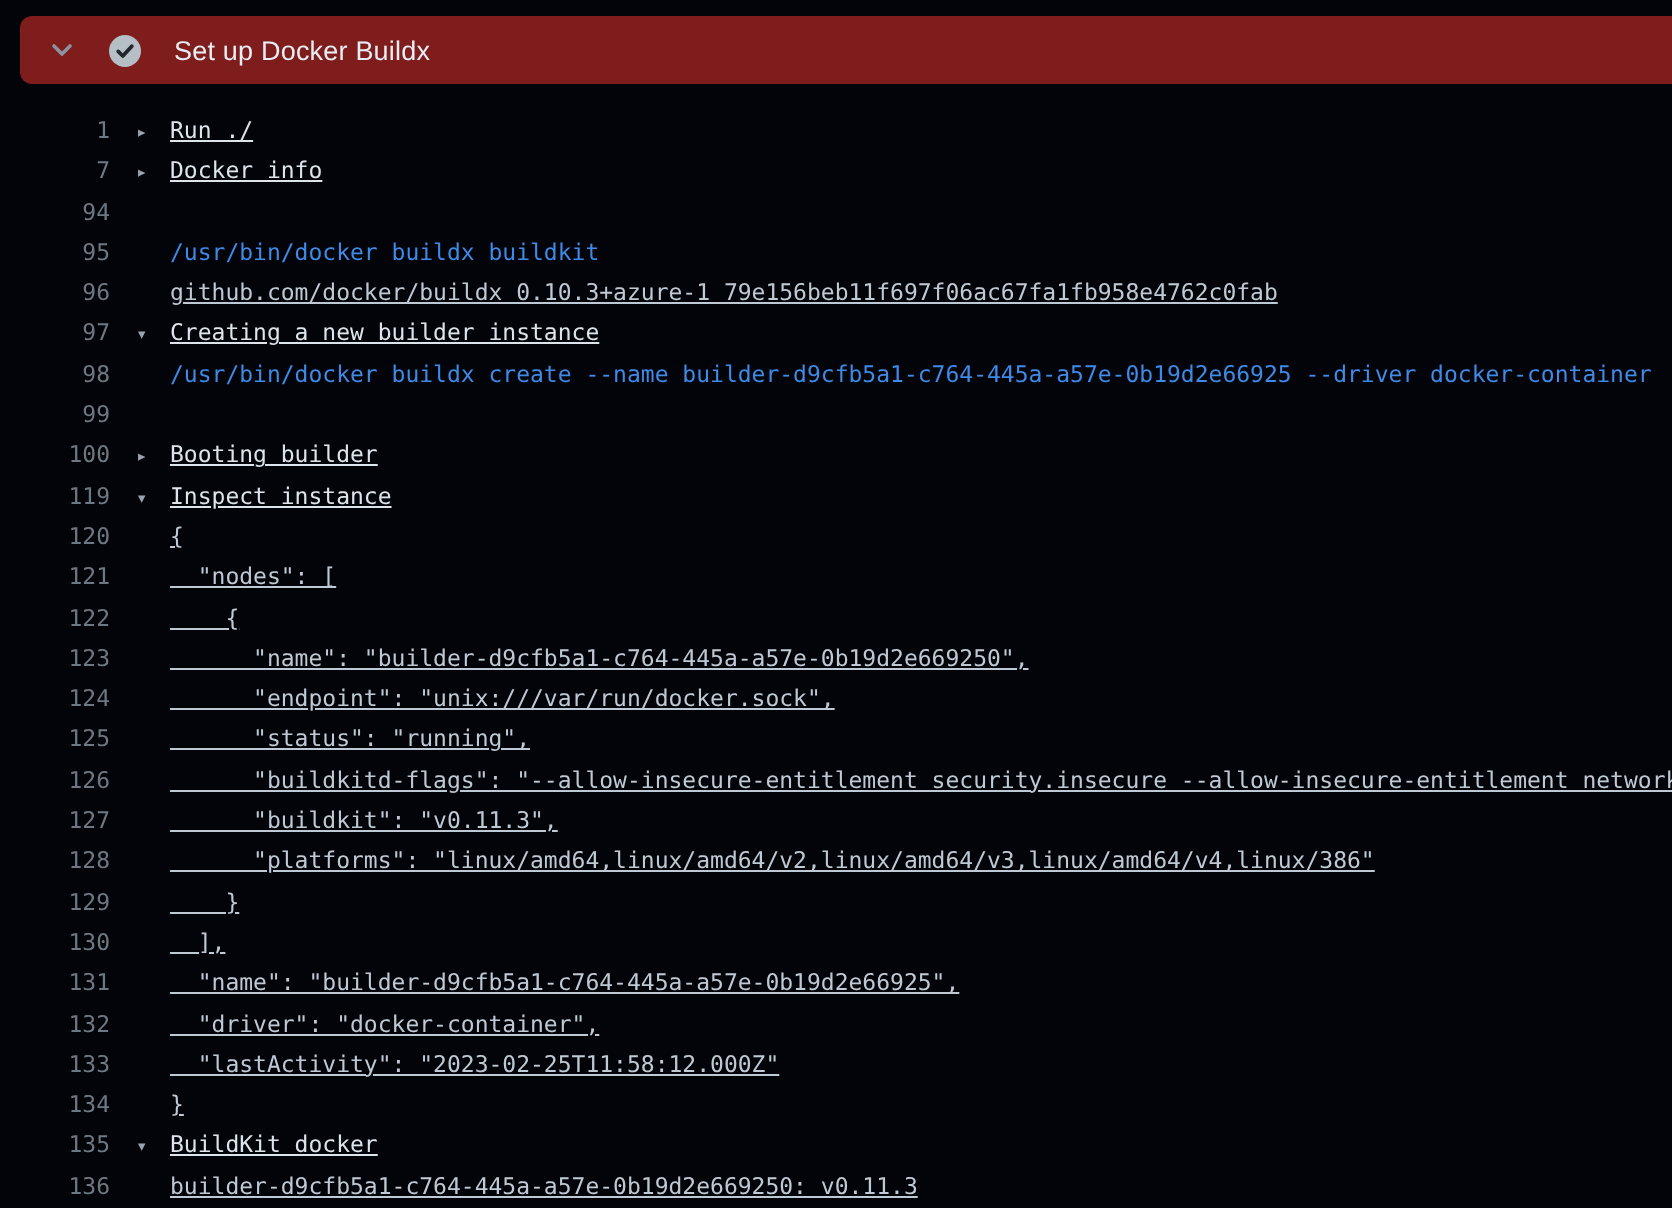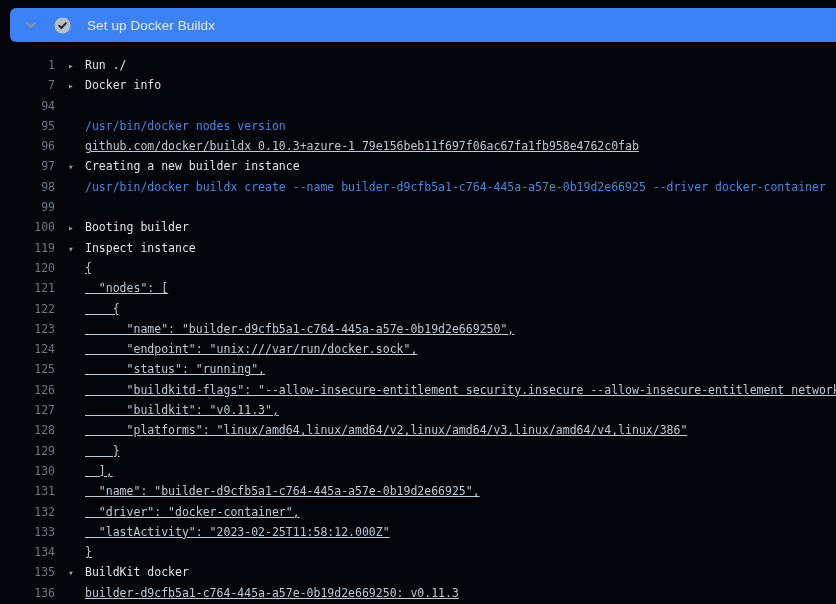--- a/index.html
+++ b/index.html
@@ -6,21 +6,21 @@
     margin: 0; padding: 0;
     width: 836px; height: 604px;
     background: #02040a;
     overflow: hidden;
     font-family: "Liberation Sans", sans-serif;
   }
   .step-header {
     position: absolute;
     left: 10px; top: 8px;
     width: 826px; height: 34px;
-    background: #3b82f6;
+    background: #7f1d1d;
     border-radius: 6px 0 0 6px;
     display: flex;
     align-items: center;
     cursor: pointer;
     box-sizing: border-box;
   }
   .chev-wrap { margin-left: 13px; display: flex; align-items: center; }
   .check-wrap { margin-left: 15px; display: flex; align-items: center; }
   .step-title {
     margin-left: 16px;
@@ -48,21 +48,21 @@
     flex: 0 0 55px;
     width: 55px;
     text-align: right;
     color: #6e7882;
     cursor: pointer;
     user-select: none;
   }
   .line-content { margin-left: 13px; }
   .kind-command { color: #3e8ae6; padding-left: 17px; }
   .kind-output  { color: #bfc9d3; padding-left: 17px; text-decoration: underline; }
-  .kind-group   { color: #dde4eb; cursor: pointer; }
+  .kind-group   { color: #dde4eb; cursor: pointer; text-decoration: underline; }
   .group-arrow {
     display: inline-block;
     width: 12px;
     margin-right: 5px;
     color: #9aa4ae;
     font-size: 9.5px;
   }
 </style>
 </head>
 <body>
@@ -79,21 +79,21 @@
       <path d="M5.1 8.7 L7.4 11 L11.9 6.1" fill="none" stroke="#22272e" stroke-width="1.9" stroke-linecap="round" stroke-linejoin="round"></path>
     </svg>
   </span>
   <span class="step-title">Set up Docker Buildx</span>
 </div>
 
 <div class="log-viewer">
     <div class="log-row"><span class="line-num">1</span><span class="line-content kind-group"><span class="group-arrow">▸</span><span>Run ./</span></span></div>
     <div class="log-row"><span class="line-num">7</span><span class="line-content kind-group"><span class="group-arrow">▸</span><span>Docker info</span></span></div>
     <div class="log-row"><span class="line-num">94</span></div>
-    <div class="log-row"><span class="line-num">95</span><span class="line-content kind-command">/usr/bin/docker nodes version</span></div>
+    <div class="log-row"><span class="line-num">95</span><span class="line-content kind-command">/usr/bin/docker buildx buildkit</span></div>
     <div class="log-row"><span class="line-num">96</span><span class="line-content kind-output">github.com/docker/buildx 0.10.3+azure-1 79e156beb11f697f06ac67fa1fb958e4762c0fab</span></div>
     <div class="log-row"><span class="line-num">97</span><span class="line-content kind-group"><span class="group-arrow">▾</span><span>Creating a new builder instance</span></span></div>
     <div class="log-row"><span class="line-num">98</span><span class="line-content kind-command">/usr/bin/docker buildx create --name builder-d9cfb5a1-c764-445a-a57e-0b19d2e66925 --driver docker-container</span></div>
     <div class="log-row"><span class="line-num">99</span></div>
     <div class="log-row"><span class="line-num">100</span><span class="line-content kind-group"><span class="group-arrow">▸</span><span>Booting builder</span></span></div>
     <div class="log-row"><span class="line-num">119</span><span class="line-content kind-group"><span class="group-arrow">▾</span><span>Inspect instance</span></span></div>
     <div class="log-row"><span class="line-num">120</span><span class="line-content kind-output">{</span></div>
     <div class="log-row"><span class="line-num">121</span><span class="line-content kind-output">  "nodes": [</span></div>
     <div class="log-row"><span class="line-num">122</span><span class="line-content kind-output">    {</span></div>
     <div class="log-row"><span class="line-num">123</span><span class="line-content kind-output">      "name": "builder-d9cfb5a1-c764-445a-a57e-0b19d2e669250",</span></div>

